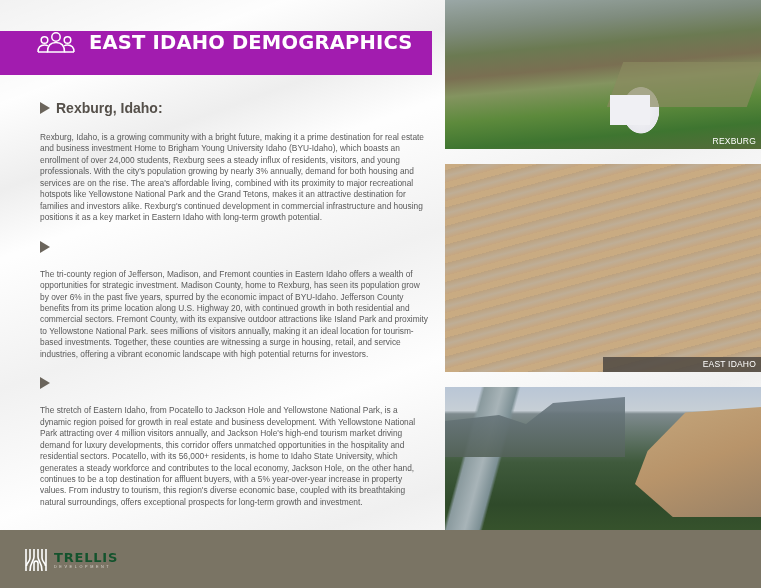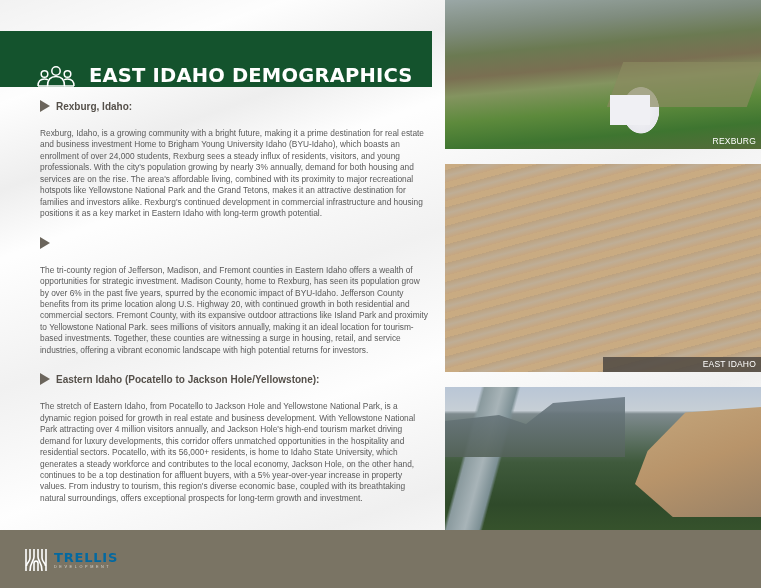--- a/index.html
+++ b/index.html
@@ -9,40 +9,40 @@
     font-family: "Liberation Sans", sans-serif;
     background: #f4f4f4;
   }
   .bg {
     position: absolute; left: 0; top: 0; width: 761px; height: 588px;
     background:
       linear-gradient(160deg, rgba(255,255,255,0) 0%, rgba(255,255,255,0.9) 12%, rgba(235,235,235,0.6) 22%, rgba(255,255,255,0.95) 30%, rgba(240,240,240,0.5) 45%, rgba(255,255,255,0.9) 60%, rgba(238,238,238,0.6) 75%, rgba(255,255,255,1) 90%),
       #f2f2f2;
   }
   .header-bar {
-    position: absolute; left: 0; top: 31px; width: 432px; height: 56px;
-    background: #14532d;
-    display: flex; align-items: flex-end;
+    position: absolute; left: 0; top: 31px; width: 432px; height: 44px;
+    background: #a21caf;
+    display: flex; align-items: flex-start;
   }
   .header-icon { margin-left: 37px; width: 38px; height: 22px; }
   .header-title {
     margin-left: 14px;
     color: #ffffff;
     font-family: "DejaVu Sans", sans-serif;
     font-weight: bold;
     font-size: 19.5px;
     letter-spacing: 0.2px;
   }
   .content { position: absolute; left: 40px; top: 100px; width: 390px; }
   .section { margin-bottom: 12px; }
   .sec-head {
     display: flex; align-items: center;
     color: #55504a;
     font-weight: bold;
-    font-size: 10px;
+    font-size: 14px;
     margin-bottom: 3px;
   }
   .tri {
     width: 0; height: 0;
     border-top: 6px solid transparent;
     border-bottom: 6px solid transparent;
     border-left: 10px solid #6b655c;
     margin-right: 6px;
   }
   .sec-body {
@@ -114,21 +114,21 @@
     position: absolute; left: 445px; top: 555px; width: 316px; height: 33px;
     background: #7a7464;
   }
   .logo {
     position: absolute; left: 24px; top: 548px;
     display: flex; align-items: center;
   }
   .logo-mark { width: 24px; height: 24px; }
   .logo-text { margin-left: 6px; display: flex; flex-direction: column; }
   .logo-name {
-    color: #0369a1; font-family: "DejaVu Sans", sans-serif; font-weight: bold;
+    color: #14532d; font-family: "DejaVu Sans", sans-serif; font-weight: bold;
     font-size: 13px; letter-spacing: 0.8px; line-height: 13px;
   }
   .logo-sub {
     color: #d8d4cc; font-size: 3.8px; letter-spacing: 2.6px; line-height: 6px;
   }
 </style>
 </head>
 <body>
 
 <div class="bg"></div>
@@ -157,21 +157,20 @@
   </div>
   <div class="section" style="margin-top:17px;">
     <div class="sec-head">
       <span class="tri"></span>
     </div>
     <p class="sec-body">The tri-county region of Jefferson, Madison, and Fremont counties in Eastern Idaho offers a wealth of opportunities for strategic investment. Madison County, home to Rexburg, has seen its population grow by over 6% in the past five years, spurred by the economic impact of BYU-Idaho. Jefferson County benefits from its prime location along U.S. Highway 20, with continued growth in both residential and commercial sectors. Fremont County, with its expansive outdoor attractions like Island Park and proximity to Yellowstone National Park. sees millions of visitors annually, making it an ideal location for tourism-based investments. Together, these counties are witnessing a surge in housing, retail, and service industries, offering a vibrant economic landscape with high potential returns for investors.</p>
   </div>
   <div class="section" style="margin-top:17px;">
     <div class="sec-head">
       <span class="tri"></span>
-      <span>Eastern Idaho (Pocatello to Jackson Hole/Yellowstone):</span>
     </div>
     <p class="sec-body">The stretch of Eastern Idaho, from Pocatello to Jackson Hole and Yellowstone National Park, is a dynamic region poised for growth in real estate and business development. With Yellowstone National Park attracting over 4 million visitors annually, and Jackson Hole's high-end tourism market driving demand for luxury developments, this corridor offers unmatched opportunities in the hospitality and residential sectors. Pocatello, with its 56,000+ residents, is home to Idaho State University, which generates a steady workforce and contributes to the local economy, Jackson Hole, on the other hand, continues to be a top destination for affluent buyers, with a 5% year-over-year increase in property values. From industry to tourism, this region's diverse economic base, coupled with its breathtaking natural surroundings, offers exceptional prospects for long-term growth and investment.</p>
   </div>
 </div>
 
 <div class="photo photo-rexburg">
   <div class="caption caption-rexburg">REXBURG</div>
 </div>
 <div class="photo photo-eastidaho">
   <div class="caption caption-eastidaho">EAST IDAHO</div>

